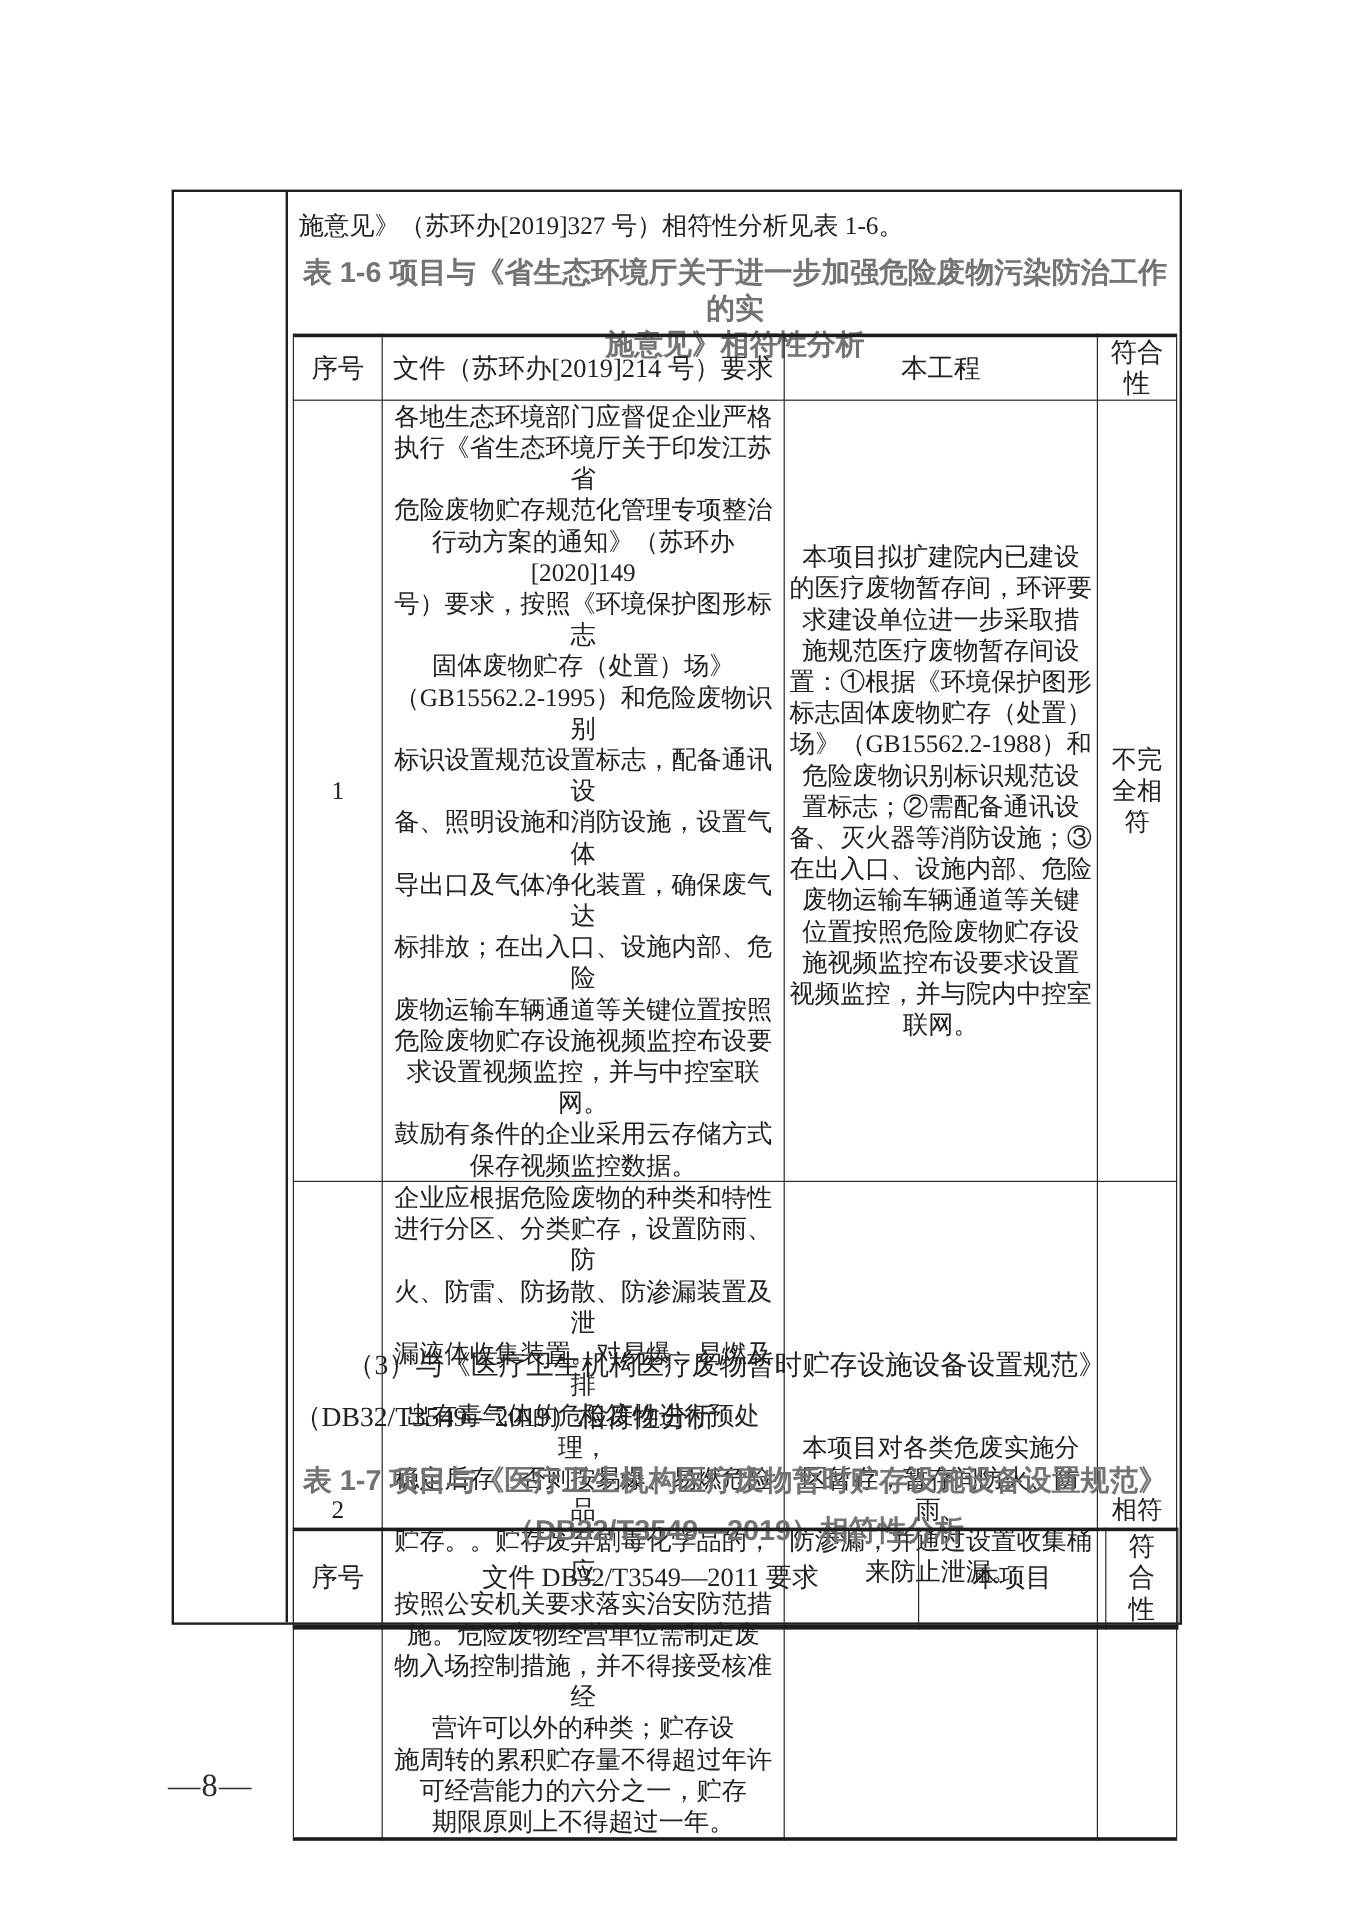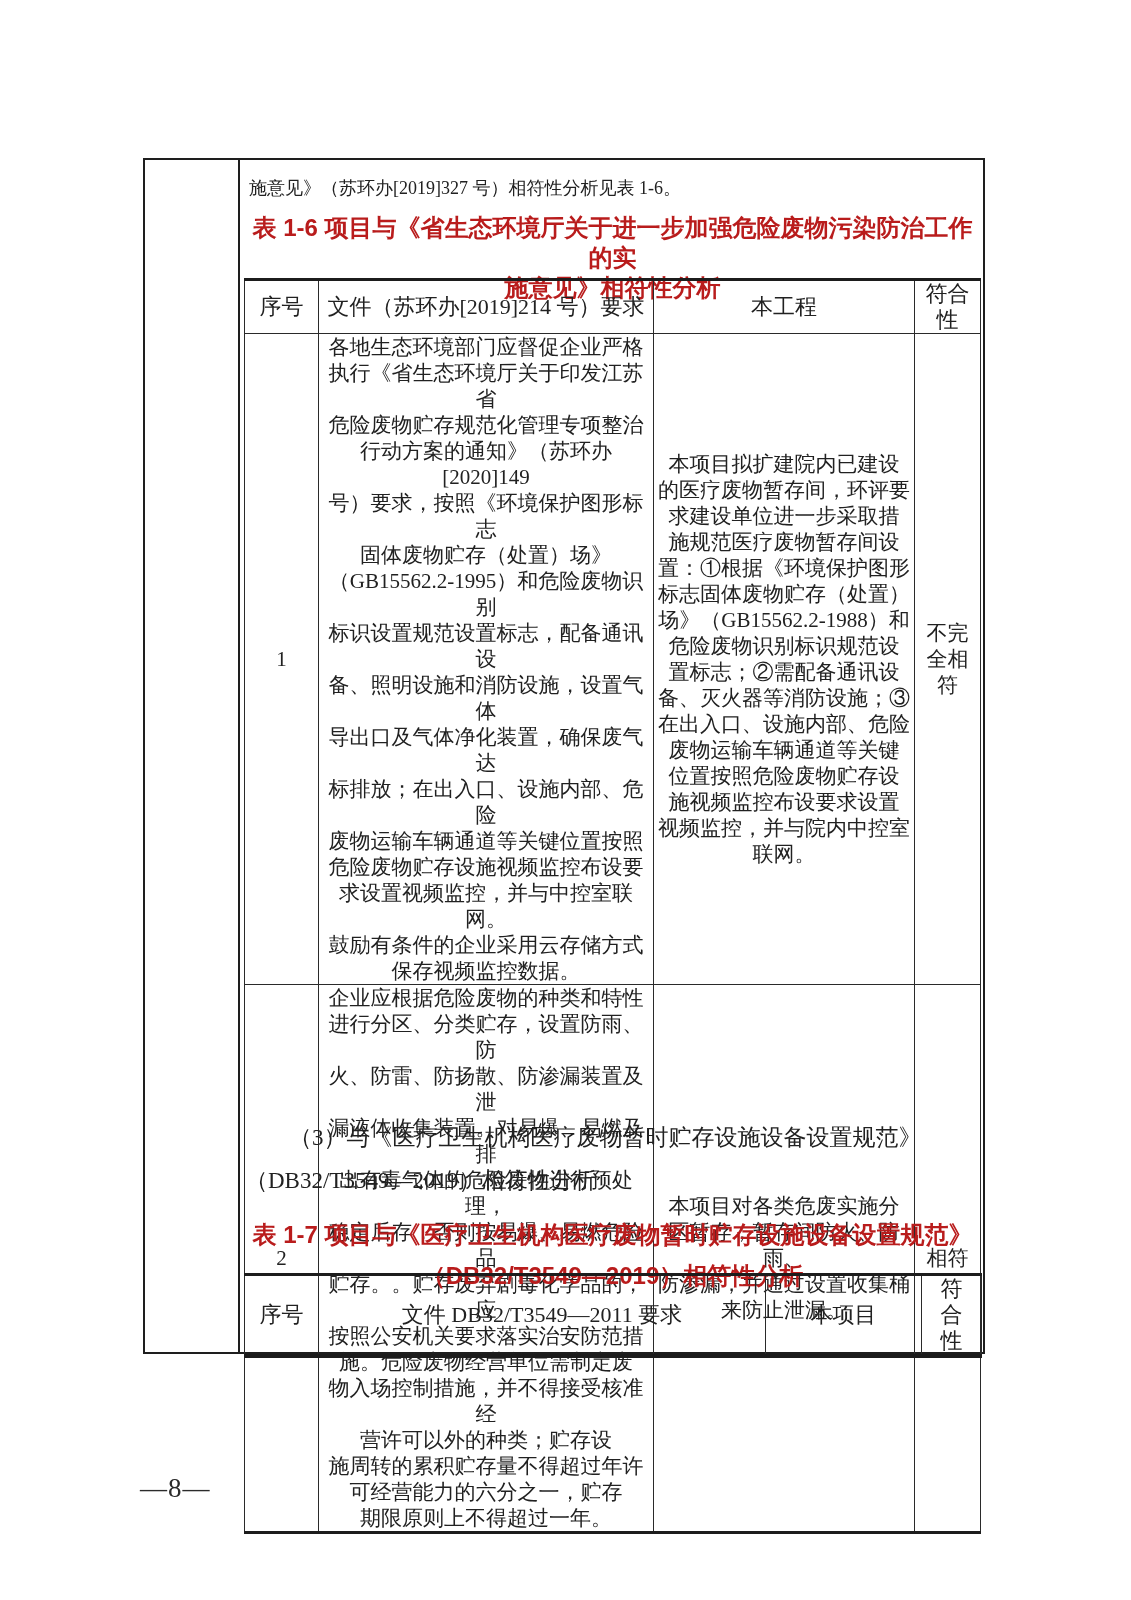--- a/index.html
+++ b/index.html
@@ -15,30 +15,30 @@
     width:842px; height:1196px;
     border:2px solid #1e1e1e;
   }
   .margin-col {
     position:absolute; left:0; top:0;
     width:95px; height:100%;
     border-right:2px solid #1e1e1e;
   }
   .intro {
     position:absolute; left:104px; top:13px;
-    font-size:18px; line-height:30px;
+    font-size:21px; line-height:30px;
     white-space:nowrap;
   }
   .tbl-title {
     position:absolute; left:99px; width:737px;
     text-align:center;
     font-family:"Liberation Sans", sans-serif;
     font-weight:bold; font-size:24px; line-height:30px;
     white-space:pre-line;
-    color:#b91c1c;
+    color:#737373;
   }
   .t16-title { top:53px; }
   .t17-title { top:1054px; line-height:41px; }
   table.doc-table {
     position:absolute; left:99px;
     border-collapse:collapse; table-layout:fixed;
     font-size:21px; line-height:26px;
   }
   table.t16 { top:118px; width:736px; border-top:3px solid #1c1c1c; border-bottom:3px solid #1c1c1c; }
   table.t17 { top:1113px; width:737px; border-top:3px solid #1c1c1c; border-bottom:4px solid #1c1c1c; }

